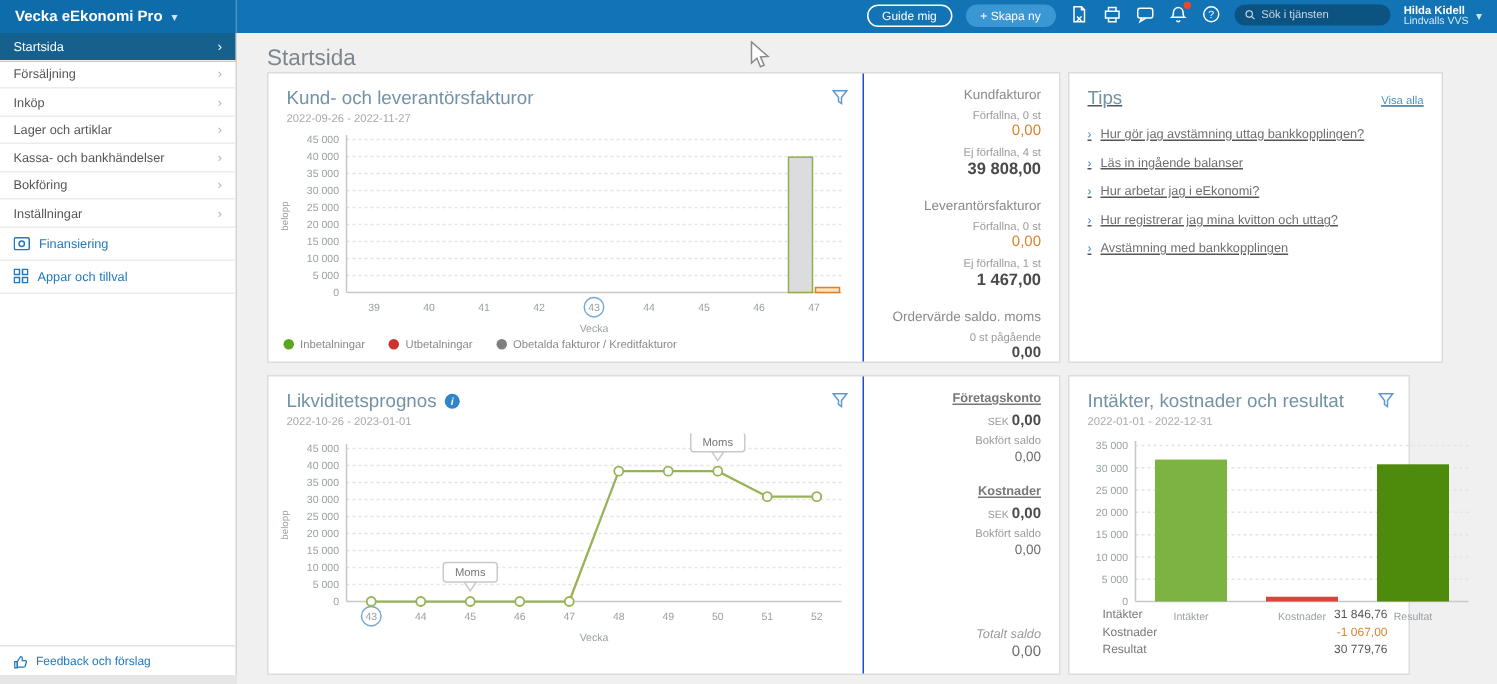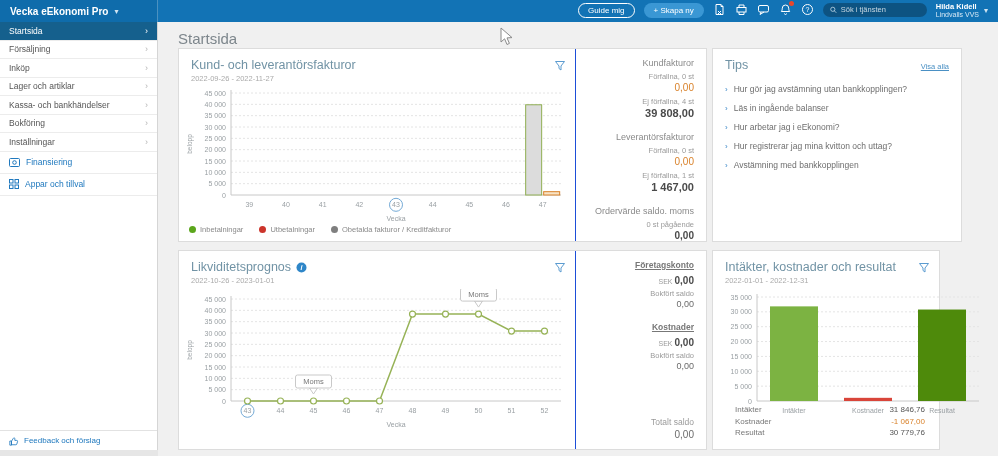--- a/index.html
+++ b/index.html
@@ -45,21 +45,21 @@
   .side-link { height:22px; display:flex; align-items:center; gap:6px; padding:0 9px;
     font-size:8.5px; color:#2079be; border-bottom:1px solid #ececec; cursor:pointer; }
   .side-spacer { flex:1; }
   .side-feedback { height:20px; display:flex; align-items:center; gap:5px; padding:0 9px;
     font-size:8px; color:#2079be; border-top:1px solid #e2e2e2; cursor:pointer; }
   
   .main { position:absolute; top:22px; left:158px; right:0; bottom:0; background:#f0f0f0; }
   .page-title { position:absolute; left:20px; top:8px; font-size:15px; color:#7d868c; }
   .card { position:absolute; background:#fff; border:1px solid #dcdcdc; }
   .card-a { left:20px; top:26px; width:529px; height:194px; display:flex; }
-  .card-b { left:554px; top:26px; width:250px; height:194px; }
+  .card-b { left:554px; top:26px; width:250px; height:194px;text-decoration:underline; }
   .card-c { left:20px; top:228px; width:529px; height:200px; display:flex; }
   .card-d { left:554px; top:228px; width:228px; height:200px; }
   .chart-zone { width:396px; position:relative; }
   .sum-zone { flex:1; border-left:1px solid #1d4ed8; padding:9px 12px; text-align:right;
     display:flex; flex-direction:column; }
   .card-title { font-size:12.5px; color:#7193a5; padding:9px 12px 0 12px; display:flex;
     align-items:center; gap:5px; }
   .card-sub { font-size:7.5px; color:#aaa; padding:2px 12px 0 12px; }
   .funnel { position:absolute; top:9px; cursor:pointer; }
   .legend-row { position:absolute; left:10px; top:176px; display:flex; gap:16px;
@@ -71,21 +71,21 @@
   .sum-lbl { font-size:7.5px; color:#9a9a9a; margin-top:4px; }
   .sum-orange { font-size:10px; color:#d9822b; margin-top:1px; }
   .sum-bold { font-size:11px; color:#4a4a4a; font-weight:bold; margin-top:1px; }
   .sum-gap { margin-top:13px; }
   .acct-name { font-size:8.5px; color:#777; text-decoration:underline; cursor:pointer;font-weight:bold; }
   .acct-val { margin-top:5px; font-size:10px; color:#4a4a4a; font-weight:bold; }
   .acct-val .cur { font-size:7px; color:#9a9a9a; font-weight:normal; margin-right:2px; }
   .acct-booked { font-size:7.5px; color:#9a9a9a; margin-top:3px; }
   .acct-booked-val { font-size:9px; color:#6b6b6b; margin-top:1px; }
   .total-block { margin-top:auto; }
-  .total-lbl { font-size:8.5px; color:#9a9a9a; }
+  .total-lbl { font-size:8.5px; color:#9a9a9a;font-style:italic; }
   .total-val { font-size:10px; color:#6b6b6b; margin-top:2px; }
   
   .tips-head { display:flex; justify-content:space-between; align-items:baseline;
     padding:9px 12px 0 12px; }
   .tips-title { font-size:12.5px; color:#7193a5; }
   .view-all { font-size:7.5px; color:#4a90c4; text-decoration:underline; cursor:pointer; }
   .tips-list { padding:12px 12px 0 12px; }
   .tip-row { display:flex; gap:6px; align-items:baseline; margin-bottom:9px; cursor:pointer; }
   .tip-arr { color:#3a87c8; font-size:8px; }
   .tip-text { font-size:8.5px; color:#6e6e6e; }
@@ -297,21 +297,21 @@
   </div>
 
   <div class="card card-b">
     <div class="tips-head">
       <span class="tips-title">Tips</span>
       <span class="view-all">Visa alla</span>
     </div>
     <div class="tips-list">
       <div class="tip-row">
           <span class="tip-arr">›</span>
-          <span class="tip-text">Hur gör jag avstämning utan bankkopplingen?</span>
+          <span class="tip-text">Hur gör jag avstämning uttag bankkopplingen?</span>
         </div>
       <div class="tip-row">
           <span class="tip-arr">›</span>
           <span class="tip-text">Läs in ingående balanser</span>
         </div>
       <div class="tip-row">
           <span class="tip-arr">›</span>
           <span class="tip-text">Hur arbetar jag i eEkonomi?</span>
         </div>
       <div class="tip-row">

